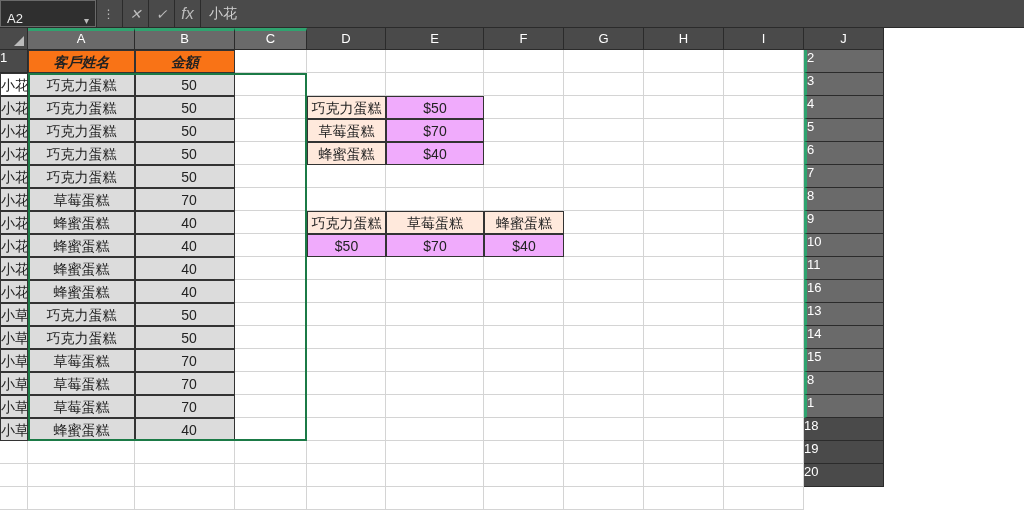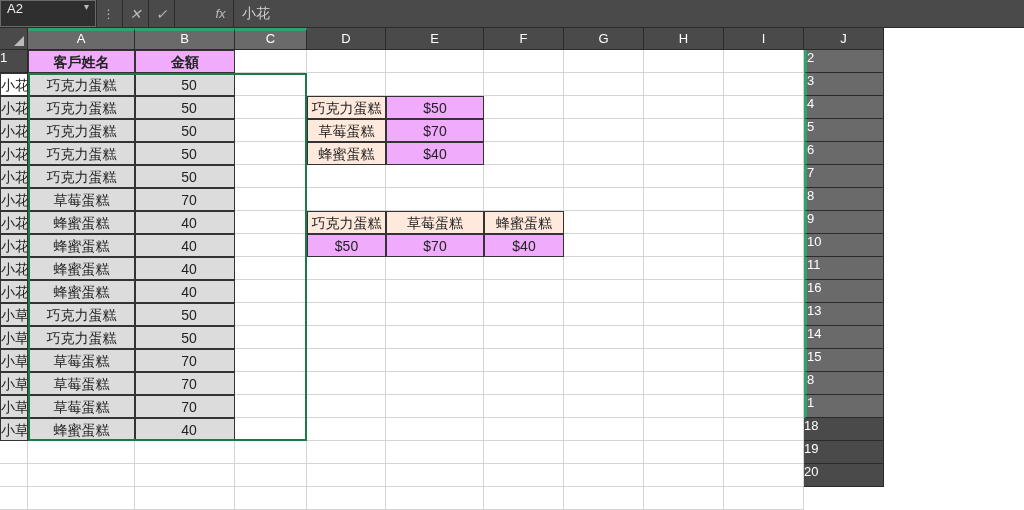--- a/index.html
+++ b/index.html
@@ -19,21 +19,21 @@
     display: flex;
     align-items: stretch;
     height: 28px;
     background: #4a4a4a;
     color: #e0e0e0;
     border-bottom: 1px solid #2b2b2b;
   }
   .name-box {
     width: 96px;
     display: flex;
-    align-items: flex-start;
+    align-items: flex-end;
     padding: 0 6px;
     background: #2f2f2f;
     color: #eee;
     border: 1px solid #6a6a6a;
     font-size: 13px;
   }
   .name-box .caret {
     margin-left: auto;
     font-size: 10px;
     color: #bbb;
@@ -46,21 +46,21 @@
     width: 26px;
     display: flex;
     align-items: center;
     justify-content: center;
     color: #bbb;
     font-style: italic;
     background: #4a4a4a;
     border-right: 1px solid #2b2b2b;
   }
   .fx-btn.dots { font-style: normal; letter-spacing: 2px; font-size: 12px; }
-  .fx-btn.fx { font-size: 13px; margin-left: 33px; }
+  .fx-btn.fx { font-size: 16px; }
   .formula-input {
     flex: 1;
     display: flex;
     align-items: center;
     padding: 0 8px;
     color: #d0d0d0;
     background: #4a4a4a;
     border: none;
   }
 
@@ -123,23 +123,24 @@
     content: "";
     position: absolute;
     right: 3px; bottom: 3px;
     width: 0; height: 0;
     border-right: 10px solid #bbb;
     border-top: 10px solid transparent;
   }
 
   
   .data-head {
-    background: #f0abfc;
+    background: #f97316;
     font-weight: bold;
     border: 1px solid #333 !important;
+    font-style: italic;
   }
   .data-cell {
     background: #dcdcdc;
     border: 1px solid #333 !important;
     color: #222;
   }
   .data-cell.amount { text-align: center; padding-left: 8px; }
 
   
   .active-cell {

